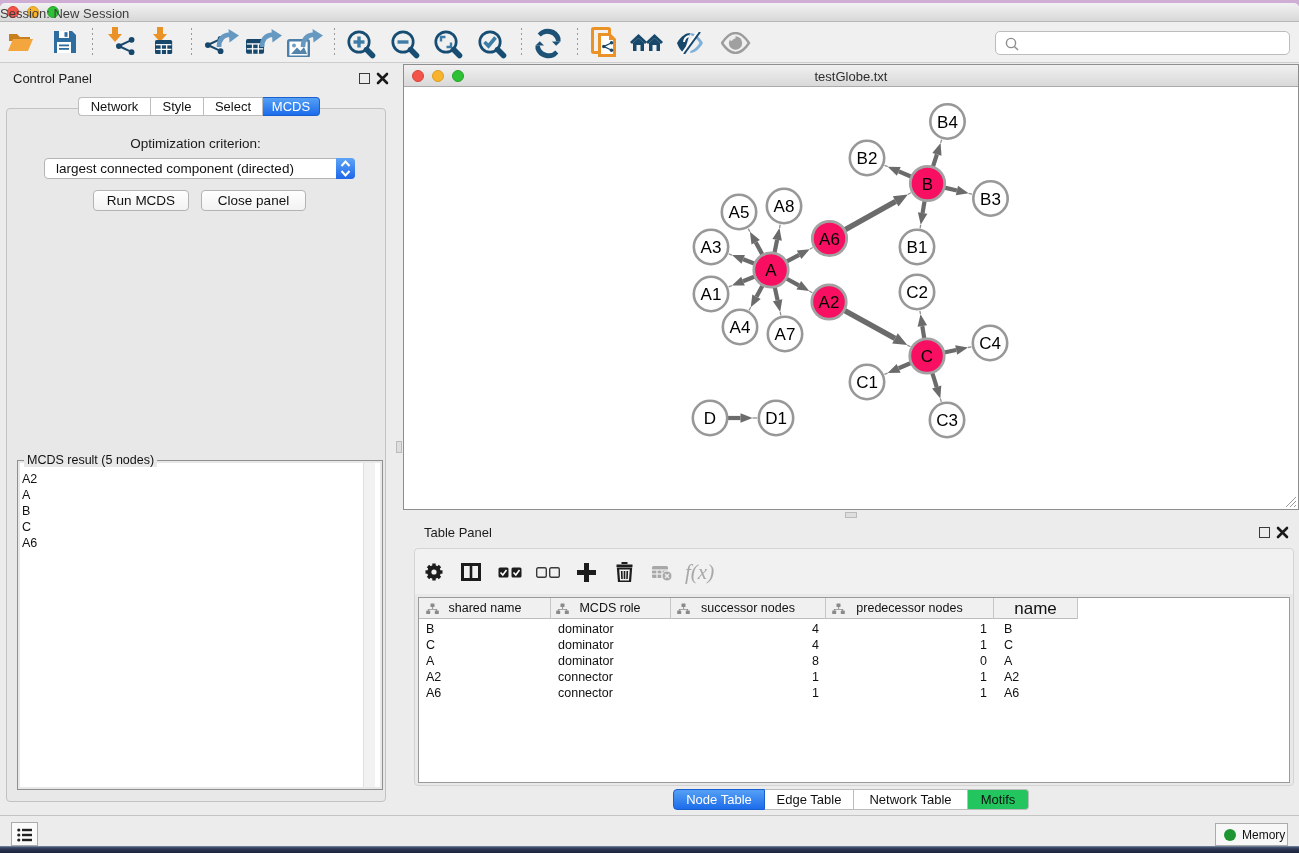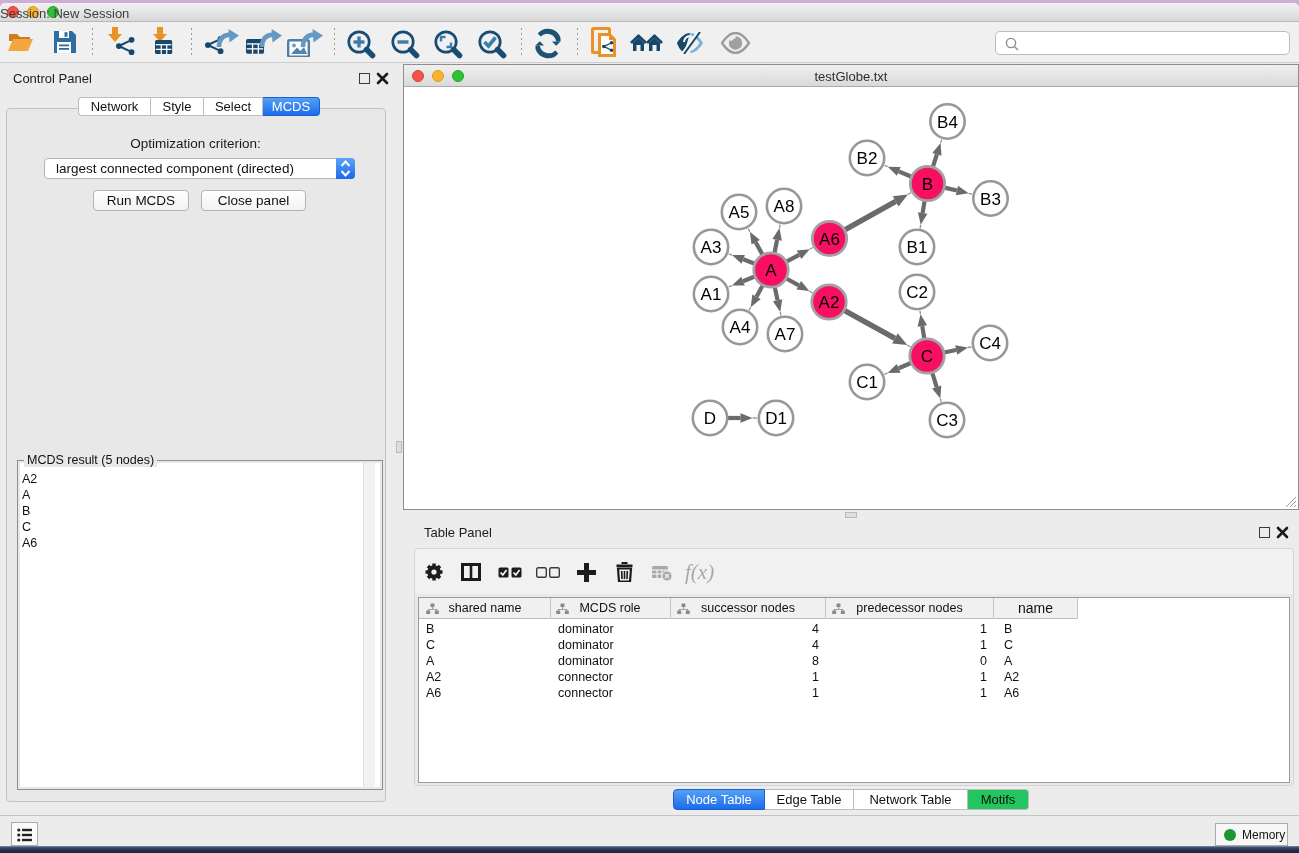--- a/index.html
+++ b/index.html
@@ -444,21 +444,21 @@
           </g>
         </svg>successor nodes</div>
     <div class="abs" style="left:407px;top:0;width:168px;height:21px;border-right:1px solid #c6c6c6;text-align:center;font-size:12.5px;line-height:21px;color:#111;"><svg style="position:absolute;left:6px;top:5px;" width="13" height="12" viewBox="0 0 13 12">
           <g fill="#8a8a8a">
             <rect x="4.5" y="0.5" width="4" height="3.4" rx="0.5"></rect>
             <rect x="0.2" y="7.5" width="4" height="3.4" rx="0.5"></rect>
             <rect x="8.8" y="7.5" width="4" height="3.4" rx="0.5"></rect>
             <path d="M6.2,4 h0.9 v2 h4 v1.8 h-0.9 v-1 h-7.4 v1 h-0.9 v-1.8 h4.3 z"></path>
           </g>
         </svg>predecessor nodes</div>
-    <div class="abs" style="left:575px;top:0;width:84px;height:21px;border-right:1px solid #c6c6c6;text-align:center;font-size:14px;line-height:21px;color:#111;">name</div>
+    <div class="abs" style="left:575px;top:0;width:84px;height:21px;border-right:1px solid #c6c6c6;text-align:center;font-size:17px;line-height:21px;color:#111;">name</div>
     <div class="abs" style="left:0;top:24px;width:870px;height:16px;font-size:12.5px;color:#111;">
       <span class="abs" style="left:7px;">B</span>
         <span class="abs" style="left:139px;">dominator</span>
       <span class="abs" style="left:252px;width:148px;text-align:right;">4</span>
       <span class="abs" style="left:407px;width:161px;text-align:right;">1</span>
       <span class="abs" style="left:585px;">B</span>
       </div>
     <div class="abs" style="left:0;top:40px;width:870px;height:16px;font-size:12.5px;color:#111;">
       <span class="abs" style="left:7px;">C</span>
         <span class="abs" style="left:139px;">dominator</span>

